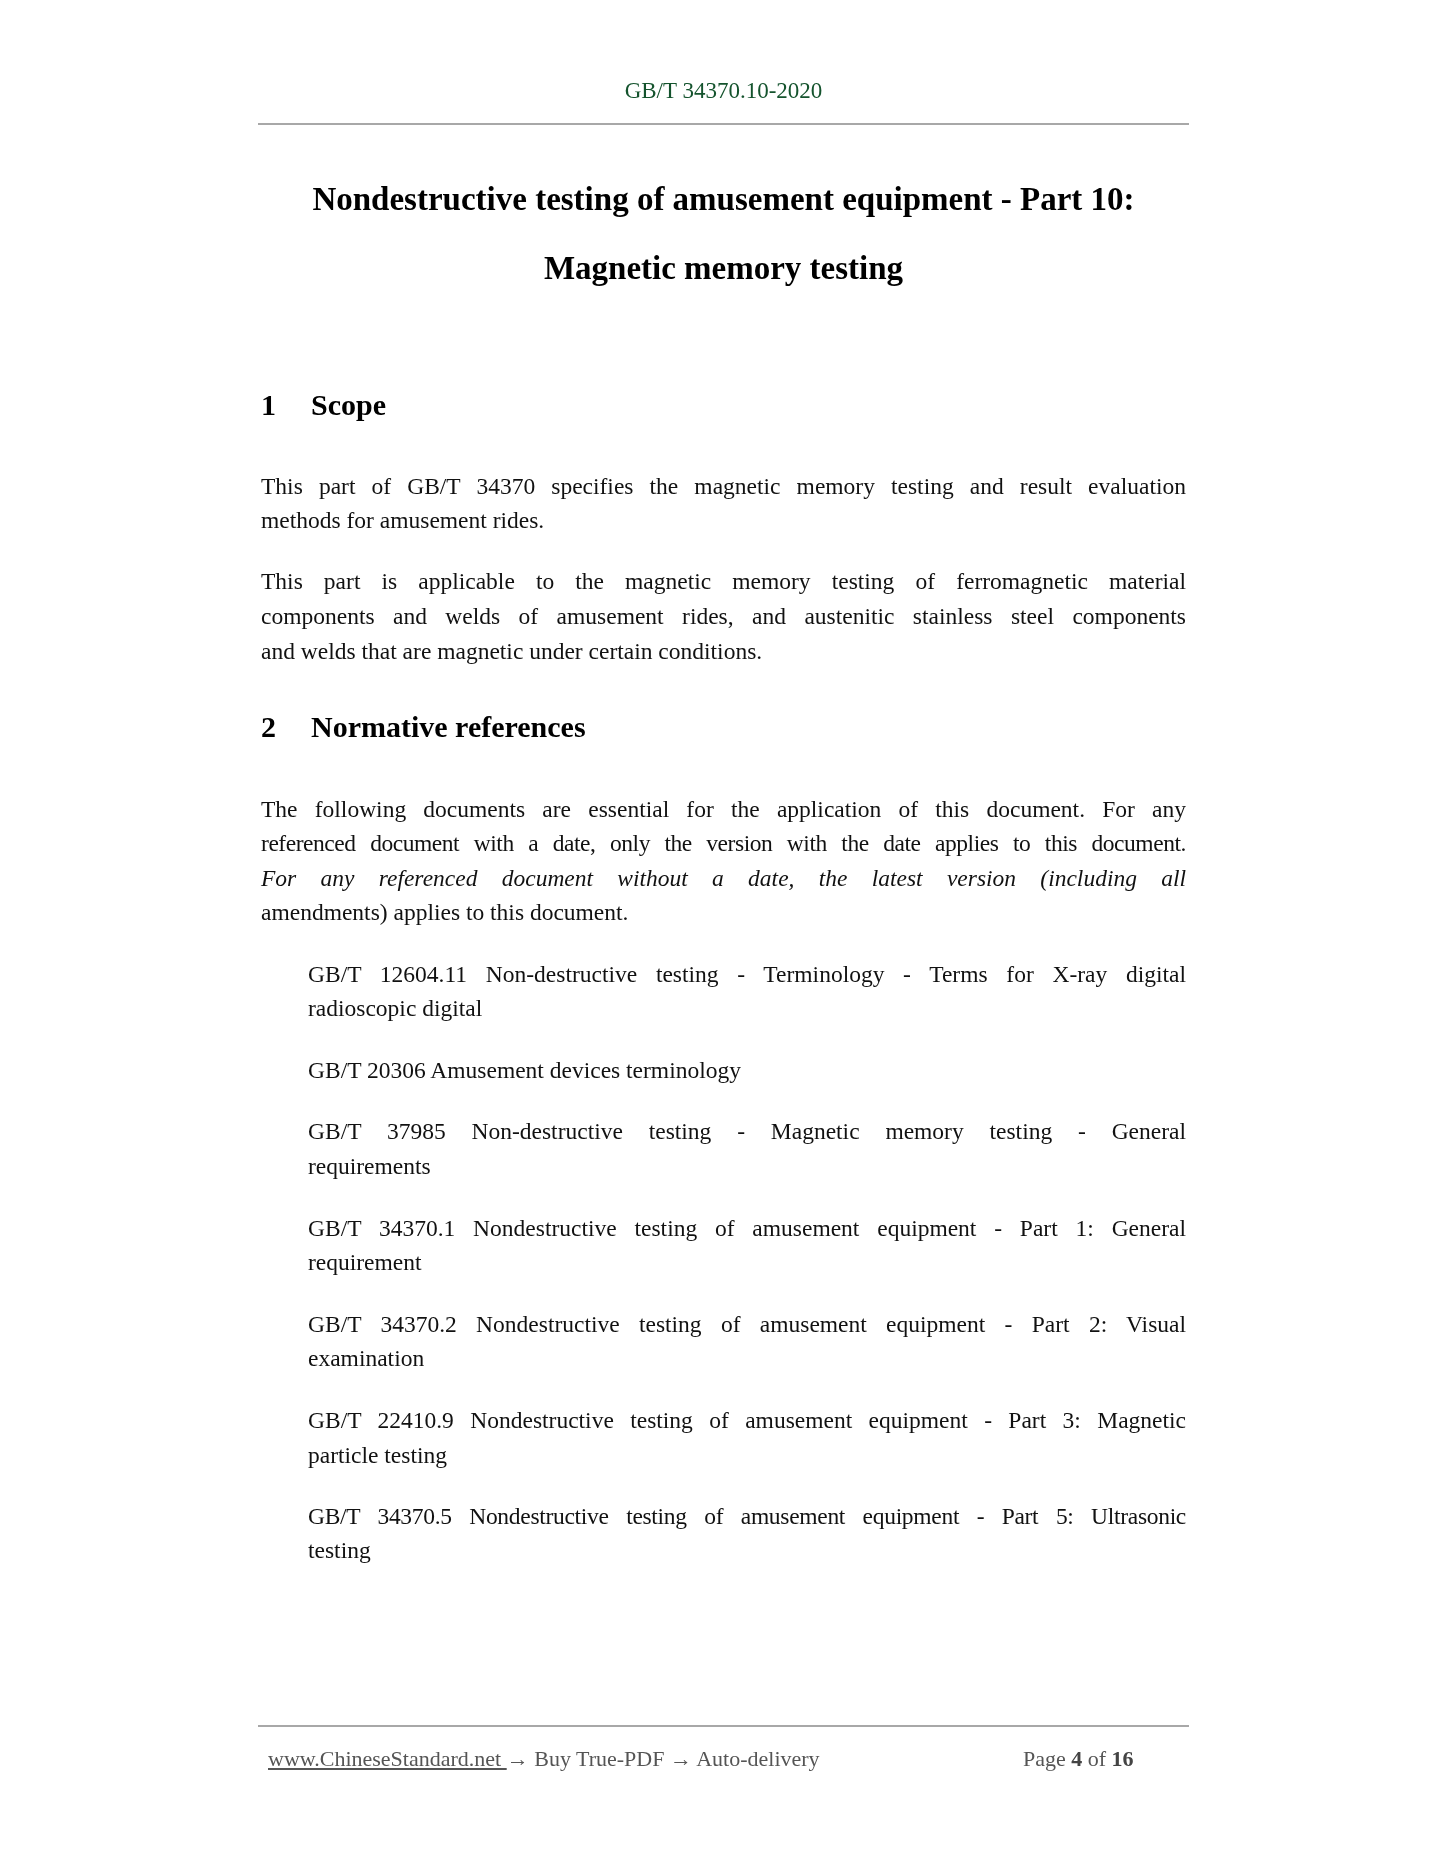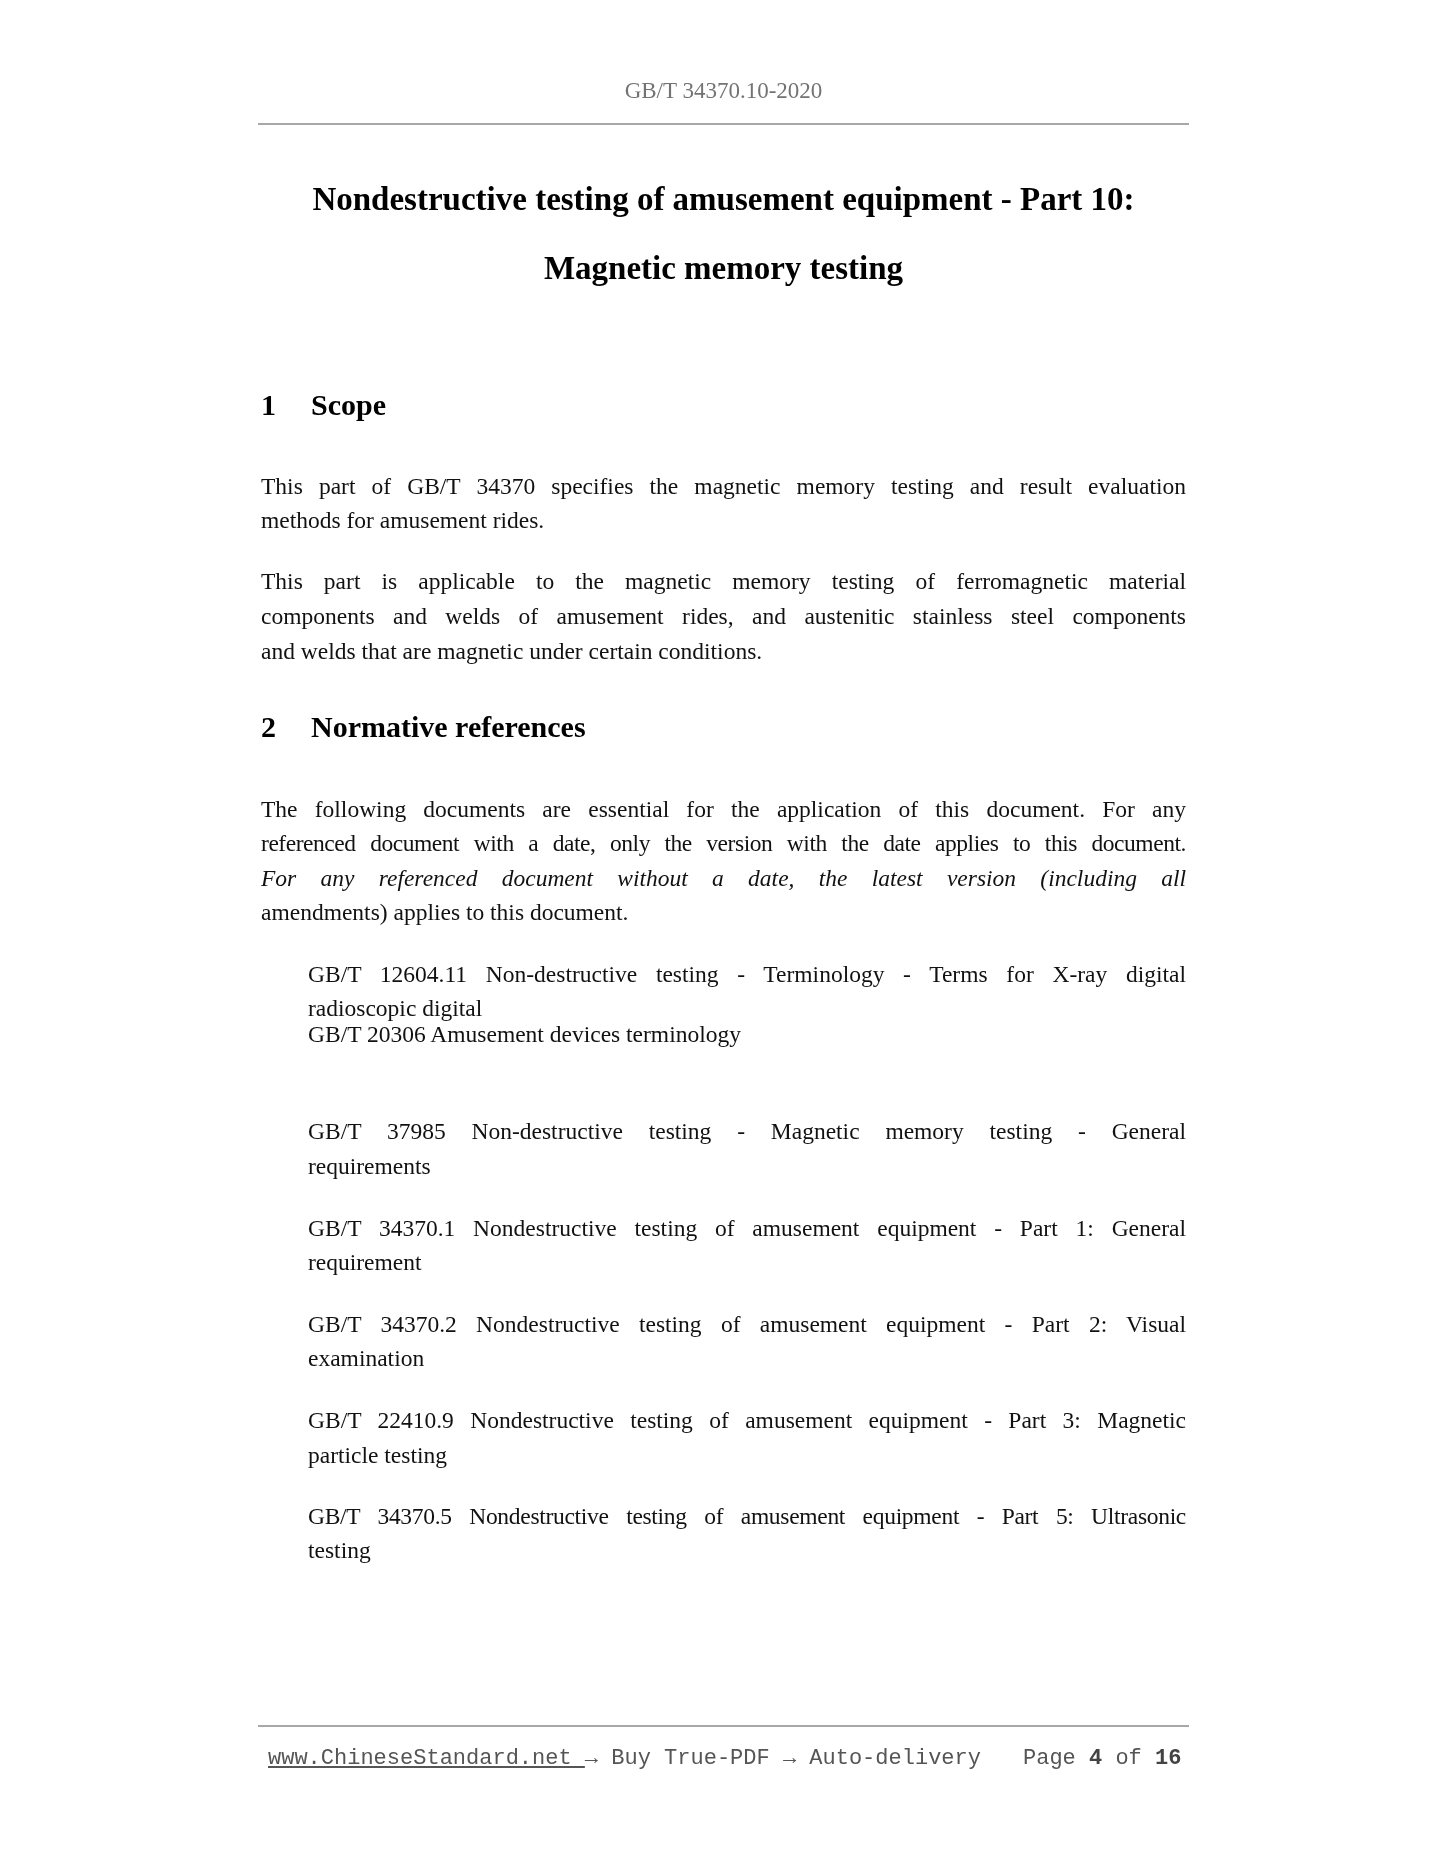--- a/index.html
+++ b/index.html
@@ -1,29 +1,29 @@
 <!DOCTYPE html>
 <html><head>
 <meta charset="utf-8">
 <style>
   html, body { margin: 0; padding: 0; background: #ffffff; }
   body { width: 1445px; height: 1870px; position: relative; overflow: hidden;
          font-family: "Liberation Serif", "DejaVu Serif", serif; color: #111; }
   .abs { position: absolute; white-space: nowrap; }
   .running-header { left: 258px; width: 931px; top: 78px; text-align: center;
-                    font-size: 23px; color: #737373; }
+                    font-size: 23px; color: #14532d; }
   .rule { position: absolute; left: 258px; width: 931px; height: 2px; background: #a8a8a8; }
   .title { left: 258px; width: 931px; text-align: center; font-weight: bold; font-size: 33px; color: #000000; }
   .h1 { font-weight: bold; font-size: 30px; color: #000; }
   .h1 .num { position: absolute; left: 0; }
   .h1 .lbl { position: absolute; left: 50px; }
   .body-line { left: 261px; width: 925px; font-size: 23.5px; line-height: 35px; }
   .justify { text-align: justify; text-align-last: justify; }
   .ref-line { left: 308px; width: 878px; font-size: 23.5px; line-height: 35px; }
-  .footer { top: 1746px; font-family: Liberation Mono, monospace;
+  .footer { top: 1746px; font-family: Liberation Serif, serif;
             font-size: 22px; color: #555; }
   .footer a { color: #555; text-decoration: underline; }
   .footer b { font-weight: bold; color: #444; }
 </style>
 </head>
 <body>
 
 <div class="abs running-header">GB/T 34370.10-2020</div>
 <div class="rule" style="top:123px;"></div>
 
@@ -48,21 +48,21 @@
 </div>
 
 <div class="abs body-line justify" style="top:792px;">The following documents are essential for the application of this document. For any</div>
 <div class="abs body-line justify" style="top:826px; letter-spacing:-0.45px;">referenced document with a date, only the version with the date applies to this document.</div>
 <div class="abs body-line justify" style="top:861px;font-style:italic;">For any referenced document without a date, the latest version (including all</div>
 <div class="abs body-line" style="top:895px;">amendments) applies to this document.</div>
 
 <div class="abs ref-line justify" style="top:957px;">GB/T 12604.11 Non-destructive testing - Terminology - Terms for X-ray digital</div>
 <div class="abs ref-line" style="top:991px;">radioscopic digital</div>
 
-<div class="abs ref-line" style="top:1017px;">GB/T 20306 Amusement devices terminology</div>
+<div class="abs ref-line" style="top:1053px;">GB/T 20306 Amusement devices terminology</div>
 
 <div class="abs ref-line justify" style="top:1114px;">GB/T 37985 Non-destructive testing - Magnetic memory testing - General</div>
 <div class="abs ref-line" style="top:1149px;">requirements</div>
 
 <div class="abs ref-line justify" style="top:1211px;">GB/T 34370.1 Nondestructive testing of amusement equipment - Part 1: General</div>
 <div class="abs ref-line" style="top:1245px;">requirement</div>
 
 <div class="abs ref-line justify" style="top:1307px;">GB/T 34370.2 Nondestructive testing of amusement equipment - Part 2: Visual</div>
 <div class="abs ref-line" style="top:1341px;">examination</div>
 

